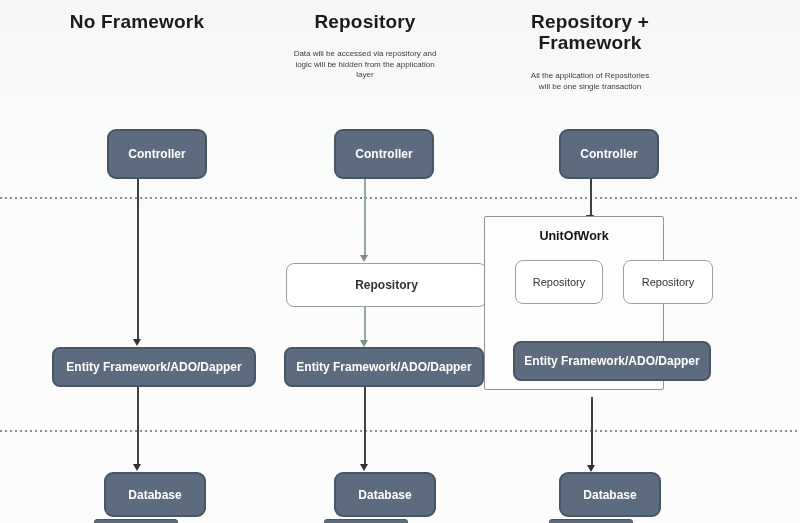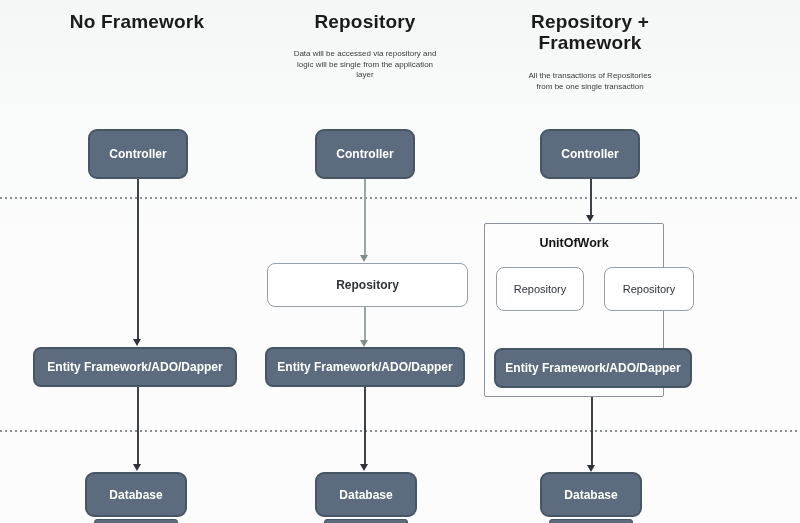--- a/index.html
+++ b/index.html
@@ -26,20 +26,21 @@
     color:#3c3c3c;
     line-height:10.5px;
   }
   .node{
     position:absolute;
     box-sizing:border-box;
     display:flex;
     align-items:center;
     justify-content:center;
     text-align:left;
+    margin-left:19px;
   }
   .node-dark{
     background:#5c6b7d;
     border:2px solid #475665;
     border-radius:9px;
     color:#ffffff;
     font-weight:bold;
     font-size:12px;
   }
   .node-light{
@@ -118,21 +119,21 @@
 
   <div class="vline dark" style="left:137px;top:387px;height:77px;"></div>
   <div class="ahead dark" style="left:133px;top:464px;"></div>
 
   <div class="node node-dark" style="left:85px;top:472px;width:102px;height:45px;">
     <span>Database</span>
   </div>
   <div class="db-band" style="left:94px;top:519px;width:84px;"></div>
 
   <div class="col-title" style="left:255px;top:11px;width:220px;">Repository</div>
-  <div class="col-desc" style="left:290px;top:49px;width:150px;">Data will be accessed via repository and logic will be single from the application layer</div>
+  <div class="col-desc" style="left:290px;top:49px;width:150px;">Data will be accessed via repository and logic will be hidden from the application layer</div>
 
   <div class="node node-dark" style="left:315px;top:129px;width:100px;height:50px;">
     <span>Controller</span>
   </div>
 
   <div class="vline light" style="left:364px;top:179px;height:77px;"></div>
   <div class="ahead light" style="left:360px;top:255px;"></div>
 
   <div class="node node-light" style="left:267px;top:263px;width:201px;height:44px;font-weight:600;">
     <span>Repository</span>
@@ -147,30 +148,30 @@
 
   <div class="vline dark" style="left:364px;top:387px;height:77px;"></div>
   <div class="ahead dark" style="left:360px;top:464px;"></div>
 
   <div class="node node-dark" style="left:315px;top:472px;width:102px;height:45px;">
     <span>Database</span>
   </div>
   <div class="db-band" style="left:324px;top:519px;width:84px;"></div>
 
   <div class="col-title" style="left:505px;top:11px;width:170px;">Repository + Framework</div>
-  <div class="col-desc" style="left:525px;top:71px;width:130px;">All the transactions of Repositories from be one single transaction</div>
+  <div class="col-desc" style="left:525px;top:71px;width:130px;">All the application of Repositories will be one single transaction</div>
 
   <div class="node node-dark" style="left:540px;top:129px;width:100px;height:50px;">
     <span>Controller</span>
   </div>
 
   <div class="vline dark" style="left:590px;top:179px;height:37px;"></div>
   <div class="ahead dark" style="left:586px;top:215px;"></div>
 
-  <div class="uow-container" style="left:484px;top:223px;width:180px;height:174px;padding-left:20px;">
+  <div class="uow-container" style="left:484px;top:216px;width:180px;height:174px;padding-left:20px;">
     <div class="uow-label">UnitOfWork</div>
     <div class="node node-light" style="left:11px;top:43px;width:88px;height:44px;font-size:11px;">
       <span>Repository</span>
     </div>
     <div class="node node-light" style="left:119px;top:43px;width:90px;height:44px;font-size:11px;">
       <span>Repository</span>
     </div>
     <div class="node node-dark" style="left:9px;top:124px;width:198px;height:40px;border-radius:8px;">
       <span>Entity Framework/ADO/Dapper</span>
     </div>

